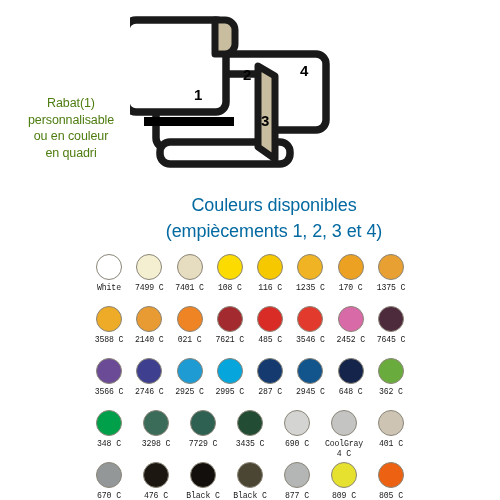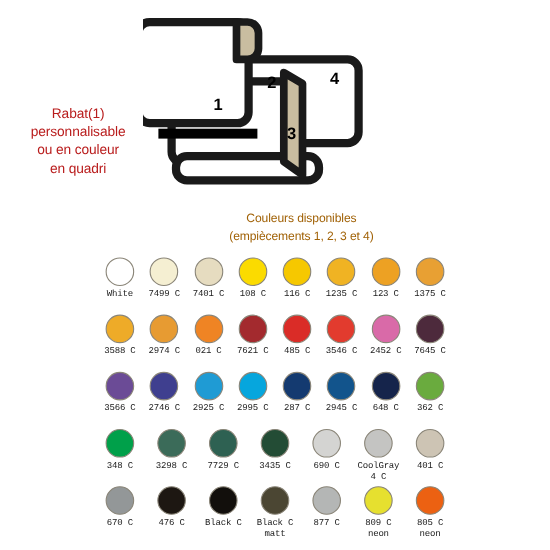--- a/index.html
+++ b/index.html
@@ -24,37 +24,37 @@
   }
 
   #callout-text {
     position: absolute;
     left: 6px;
     top: 95px;
     width: 130px;
     text-align: center;
     font-size: 12.5px;
     line-height: 1.33;
-    color: #b91c1c;
+    color: #4d7c0f;
     letter-spacing: -0.1px;
   }
   #callout-text div { white-space: nowrap; }
 
   #diagram-svg {
     position: absolute;
     left: 130px;
     top: 14px;
   }
 
   
   #palette-heading {
     text-align: center;
-    font-size: 11px;
+    font-size: 18px;
     line-height: 1.45;
-    color: #a16207;
+    color: #0369a1;
     margin-top: 2px;
     letter-spacing: -0.1px;
     margin-left: 48px;
   }
 
   
   #swatch-grid {
     margin: 10px auto 0 auto;
     width: 322px;
     display: flex;
@@ -169,35 +169,35 @@
       <div class="swatch-cell">
         <div class="swatch-dot outlined" style="background: rgb(246, 200, 0);"></div>
         <div class="swatch-label">116 C</div>
       </div>
       <div class="swatch-cell">
         <div class="swatch-dot outlined" style="background: rgb(240, 179, 35);"></div>
         <div class="swatch-label">1235 C</div>
       </div>
       <div class="swatch-cell">
         <div class="swatch-dot outlined" style="background: rgb(237, 161, 35);"></div>
-        <div class="swatch-label">123 C</div>
+        <div class="swatch-label">170 C</div>
       </div>
       <div class="swatch-cell">
         <div class="swatch-dot outlined" style="background: rgb(232, 160, 51);"></div>
         <div class="swatch-label">1375 C</div>
       </div>
     </div>
     <div class="swatch-row">
       <div class="swatch-cell">
         <div class="swatch-dot outlined" style="background: rgb(238, 171, 40);"></div>
         <div class="swatch-label">3588 C</div>
       </div>
       <div class="swatch-cell">
         <div class="swatch-dot outlined" style="background: rgb(231, 155, 50);"></div>
-        <div class="swatch-label">2974 C</div>
+        <div class="swatch-label">2140 C</div>
       </div>
       <div class="swatch-cell">
         <div class="swatch-dot outlined" style="background: rgb(239, 132, 36);"></div>
         <div class="swatch-label">021 C</div>
       </div>
       <div class="swatch-cell">
         <div class="swatch-dot outlined" style="background: rgb(163, 42, 46);"></div>
         <div class="swatch-label">7621 C</div>
       </div>
       <div class="swatch-cell">

